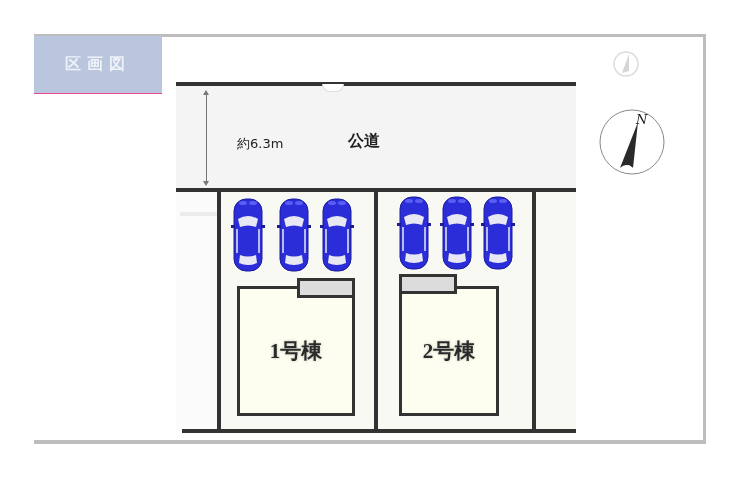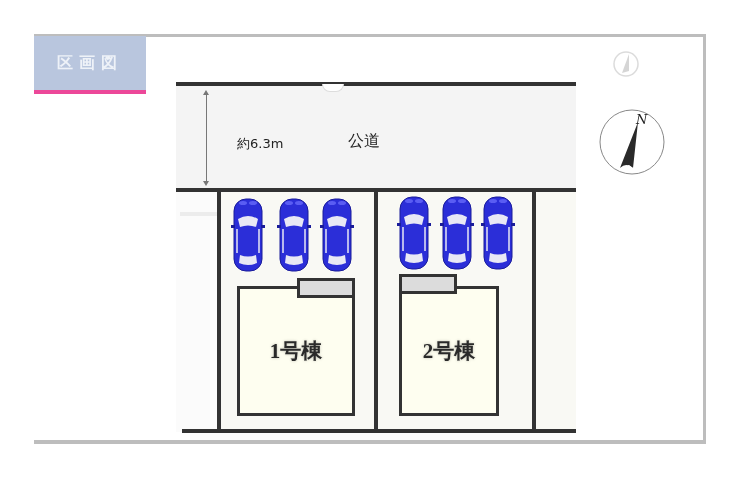--- a/index.html
+++ b/index.html
@@ -7,23 +7,23 @@
     body { position: relative; font-family: "DejaVu Sans", "Liberation Sans", sans-serif; }
 
     .frame {
       position: absolute; left: 34px; top: 34px; width: 672px; height: 410px;
       border-top: 3px solid #bdbdbd;
       border-right: 3px solid #bdbdbd;
       border-bottom: 4px solid #bdbdbd;
       background: #ffffff;
     }
     .label-tab {
-      position: absolute; left: 34px; top: 36px; width: 112px; height: 58px;
+      position: absolute; left: 34px; top: 36px; width: 128px; height: 58px;
       background: #b9c6de;
-      border-bottom: 4px solid #ec4899;
+      border-bottom: 1px solid #ec4899;
       display: flex; align-items: center; justify-content: center;
       color: #eef2f8; font-size: 16px; font-weight: bold; letter-spacing: 6px;
     }
 
     .faint-compass {
       position: absolute; left: 612px; top: 50px; width: 28px; height: 28px;
       opacity: 0.35;
     }
     .compass {
       position: absolute; left: 598px; top: 108px; width: 68px; height: 68px;
@@ -50,21 +50,21 @@
     .dim-arrow::before, .dim-arrow::after {
       content: ""; position: absolute; left: -3px; width: 0; height: 0;
       border-left: 3px solid transparent; border-right: 3px solid transparent;
     }
     .dim-arrow::before { top: -2px; border-bottom: 5px solid #777777; }
     .dim-arrow::after { bottom: -2px; border-top: 5px solid #777777; }
     .road-width {
       position: absolute; left: 237px; top: 135px; font-size: 13px; color: #222222;
     }
     .road-name {
-      position: absolute; left: 348px; top: 131px; font-size: 16px; font-weight: normal; color: #222222;
+      position: absolute; left: 348px; top: 131px; font-size: 16px; font-weight: bold; color: #222222;
     }
 
     .lot-area {
       position: absolute; left: 176px; top: 192px; width: 400px; height: 240px;
       background: #f9f9f4;
     }
     .lot-left-strip {
       position: absolute; left: 176px; top: 192px; width: 42px; height: 240px;
       background: #fbfbfb;
     }

